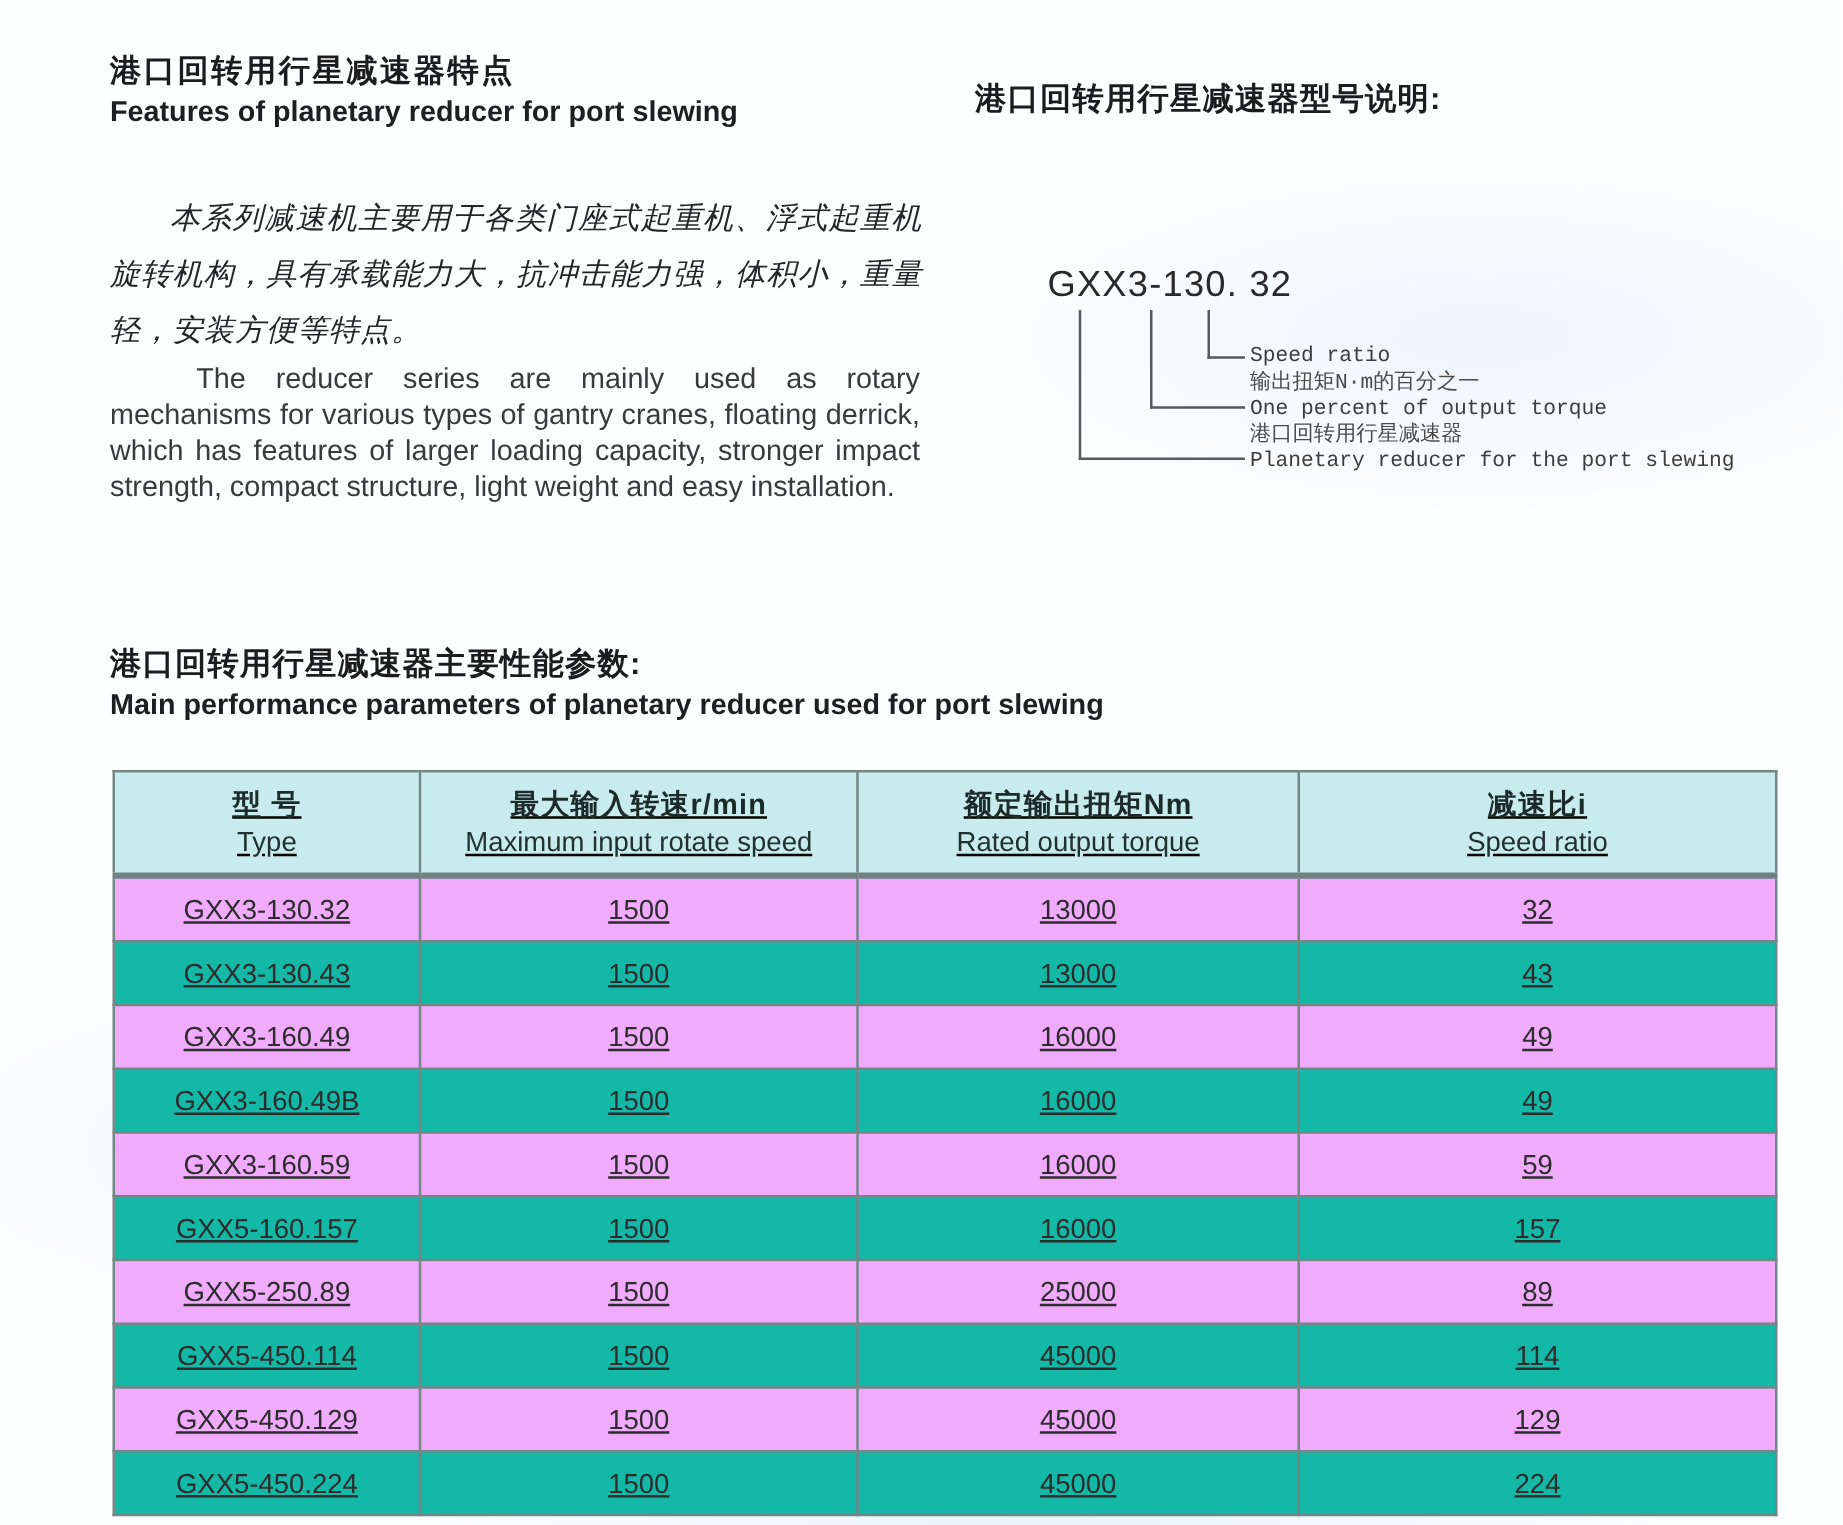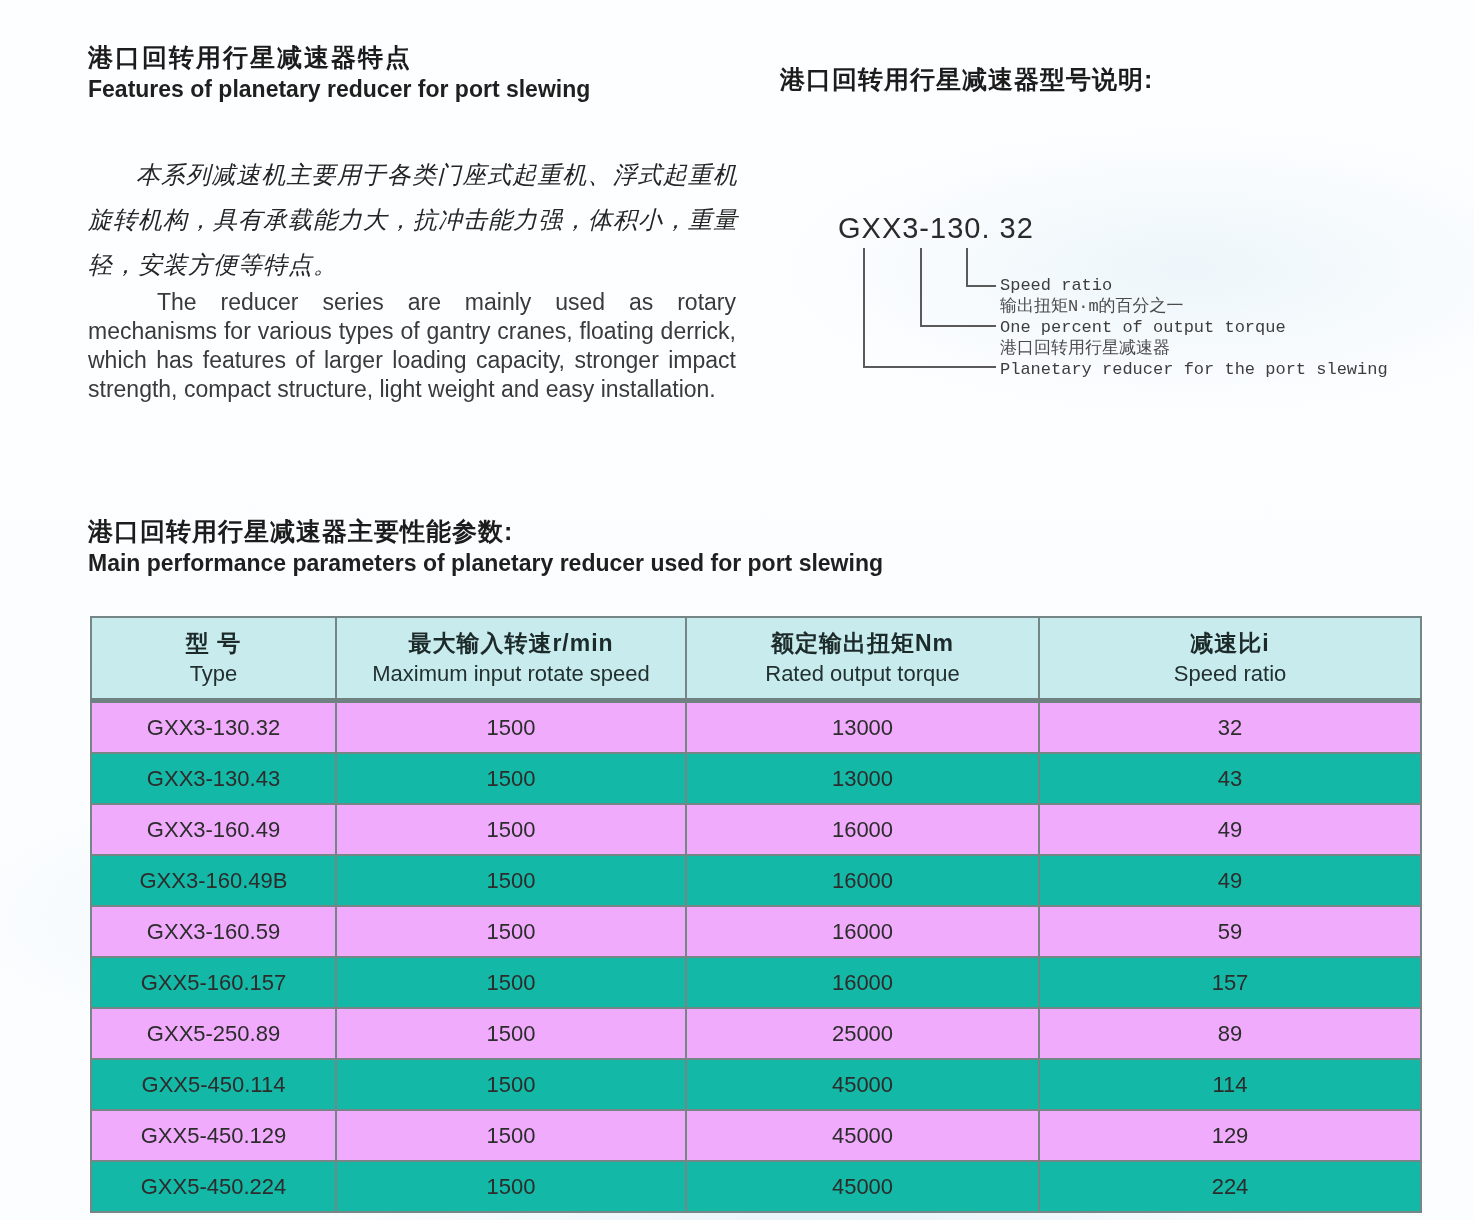--- a/index.html
+++ b/index.html
@@ -47,20 +47,21 @@
   table.perf{
     border-collapse:collapse;table-layout:fixed;
     width:1330px;
     border:2px solid #5c7070;
     background:#f2f8fa;
   }
   table.perf td,table.perf th{
     border:2px solid #748686;
     text-align:center;vertical-align:middle;
     padding:0;
+    text-decoration:underline;
   }
   table.perf thead th{
     background:#c8ecee;height:80px;
     border-bottom:5px solid #6f8181;
     font-weight:normal;
   }
   .th-zh{display:block;font-size:23px;font-weight:bold;color:#1d2a2a;line-height:32px;letter-spacing:1px;}
   .th-en{display:block;font-size:22px;color:#223030;line-height:30px;}
   table.perf tbody td{height:49px;font-size:22px;color:#2c2c2c;}
   table.perf tbody tr.odd td{background:#f0abfc;}

